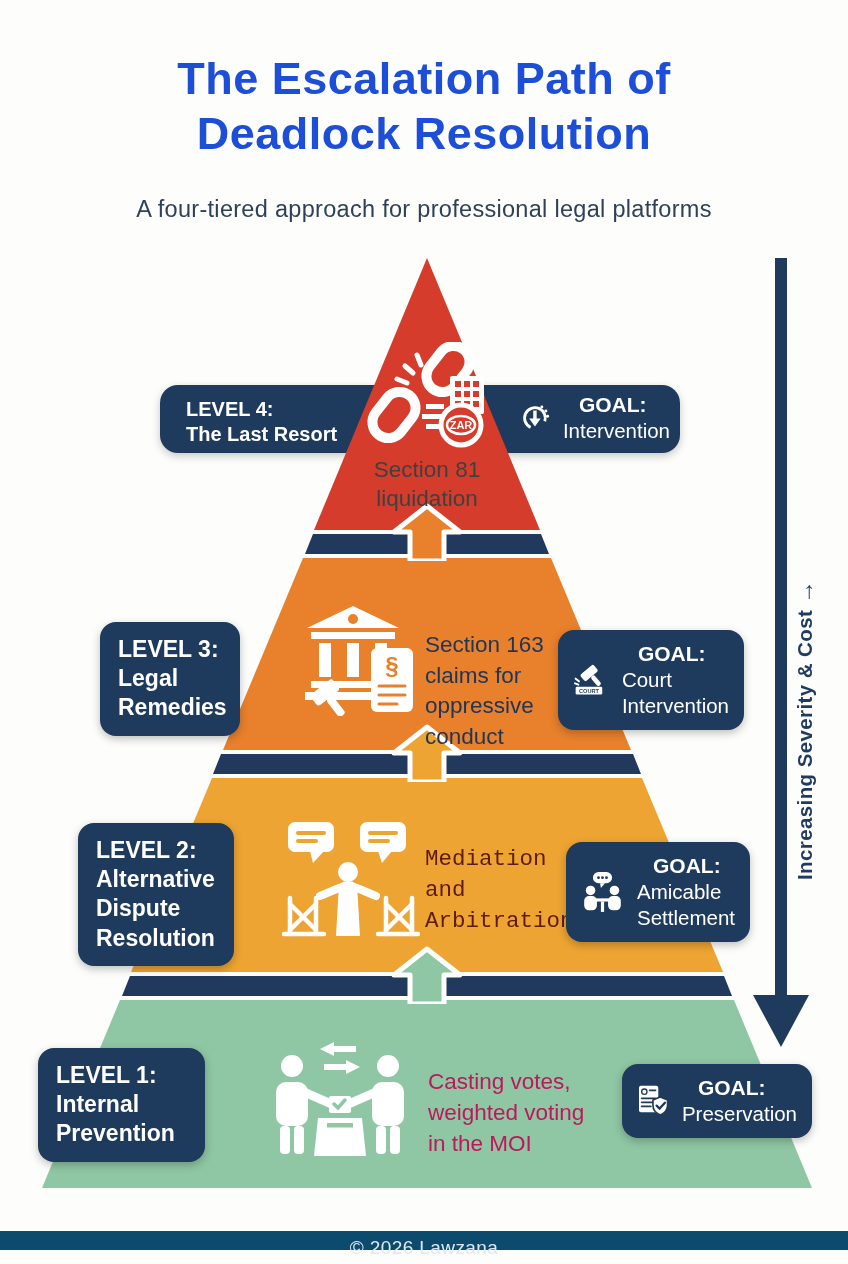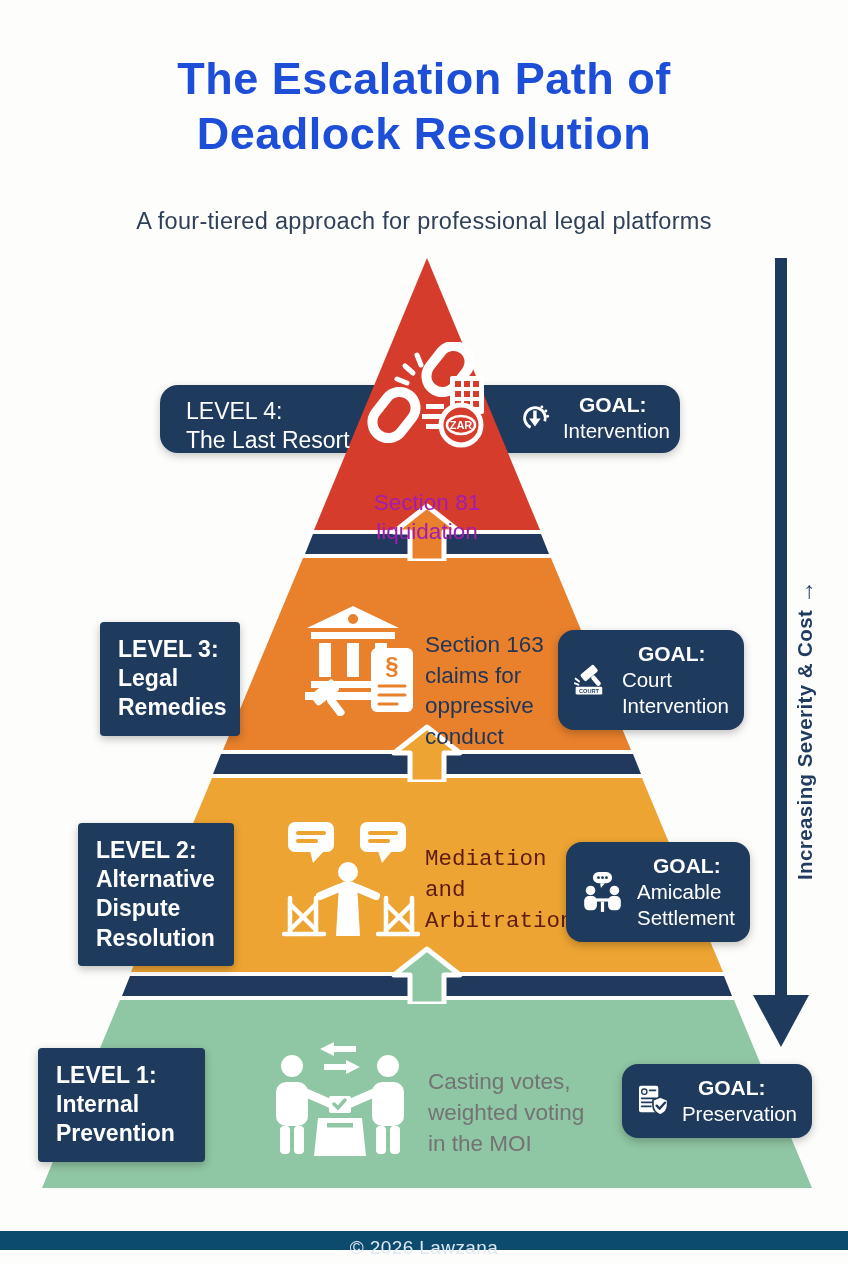--- a/index.html
+++ b/index.html
@@ -10,21 +10,21 @@
   .stage { position:absolute; inset:0; }
   svg { display:block; }
 
   
   .title {
     position:absolute; top:52px; left:0; right:0; text-align:center;
     font-size:45px; font-weight:bold; line-height:1.22; color:#1d4ed8;
     letter-spacing:.5px;
   }
   .subtitle {
-    position:absolute; top:208px; left:0; right:0; text-align:center;
+    position:absolute; top:196px; left:0; right:0; text-align:center;
     font-size:23.5px; color:#2f4158; letter-spacing:.3px;
   }
 
   
   .layer { position:absolute; inset:0; }
   .red    { background:#d63c2c; clip-path:polygon(427px 258px, 540px 530px, 314px 530px); }
   .band   { background:#21395c; }
   .b1 { clip-path:polygon(313px 534px, 541px 534px, 549px 554px, 305px 554px); }
   .orange { background:#e8802c; clip-path:polygon(303px 558px, 551px 558px, 631px 750px, 223px 750px); }
   .b2 { clip-path:polygon(221px 754px, 633px 754px, 641px 774px, 213px 774px); }
@@ -36,44 +36,44 @@
 
   
   .l4bar {
     position:absolute; left:160px; top:385px; width:520px; height:68px;
     background:#1e3a5c; border-radius:18px;
     box-shadow:0 3px 8px rgba(0,0,0,.22);
   }
 
   
   .lvl-badge {
-    position:absolute; background:#1e3a5c; color:#fff; border-radius:4px;
+    position:absolute; background:#1e3a5c; color:#fff; border-radius:16px;
     padding:13px 18px; box-sizing:border-box; font-weight:bold;
     font-size:23px; line-height:1.27; box-shadow:0 3px 8px rgba(0,0,0,.25);
   }
   .l4-label {
-    position:absolute; left:186px; top:397px; color:#fff; font-weight:normal;
-    font-size:23px; line-height:1.25;
+    position:absolute; left:186px; top:397px; color:#fff; font-weight:bold;
+    font-size:20px; line-height:1.25;
   }
   .goal-badge {
     position:absolute; background:#1e3a5c; color:#fff; border-radius:16px;
     padding:11px 15px; box-sizing:border-box; display:flex; align-items:center;
     gap:13px; box-shadow:0 3px 8px rgba(0,0,0,.25);
   }
   .goal-badge.no-bg { background:transparent; box-shadow:none; }
   .goal-label { font-weight:bold; font-size:21px; line-height:1.25;margin-left:16px; }
   .goal-line  { font-size:20.5px; line-height:1.25; }
 
   
   .desc { position:absolute; }
-  .d4 { left:327px; top:456px; width:200px; text-align:center; color:#a21caf;
-        font-size:22.5px; line-height:1.28;margin-top:33px; }
+  .d4 { left:327px; top:456px; width:200px; text-align:center; color:#404040;
+        font-size:22.5px; line-height:1.28; }
   .d3 { left:425px; top:630px; color:#1f3557; font-size:22.5px; line-height:1.36; }
   .d2 { left:425px; top:844px; color:#5e1b10; font-size:22.5px; line-height:1.38;font-family:Liberation Mono, monospace; }
-  .d1 { left:428px; top:1066px; color:#737373; font-size:22.5px; line-height:1.38; }
+  .d1 { left:428px; top:1066px; color:#be185d; font-size:22.5px; line-height:1.38; }
 
   .tier-icon { position:absolute; }
 
   
   .sev-shaft { position:absolute; left:775px; top:258px; width:12px; height:738px; background:#1e3a5c; }
   .sev-head  { position:absolute; left:749px; top:993px; }
   .sev-label {
     position:absolute; left:788px; top:470px; width:34px; height:520px;
     writing-mode:vertical-rl; transform:rotate(180deg);
     display:flex; align-items:center; justify-content:center;

